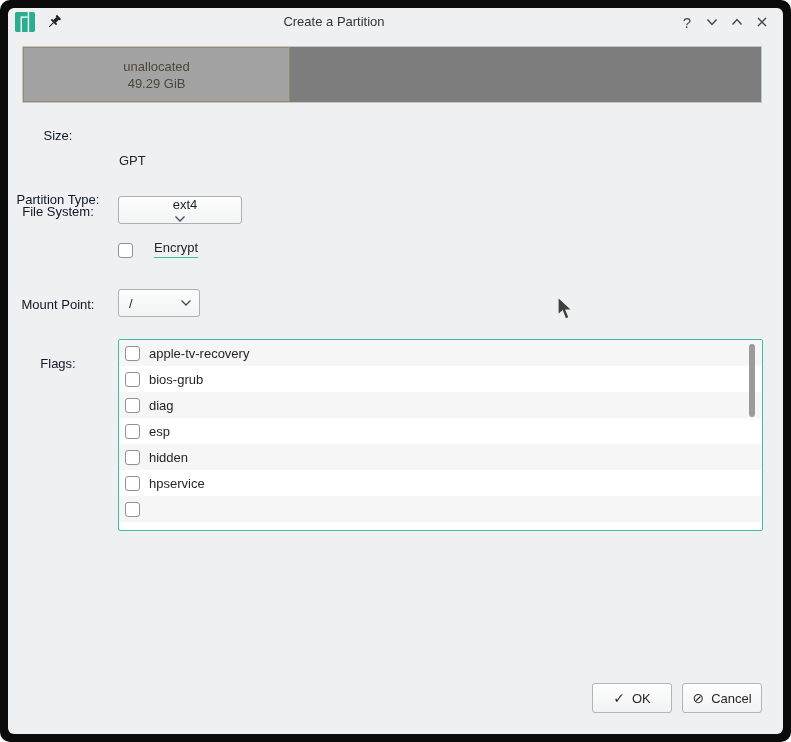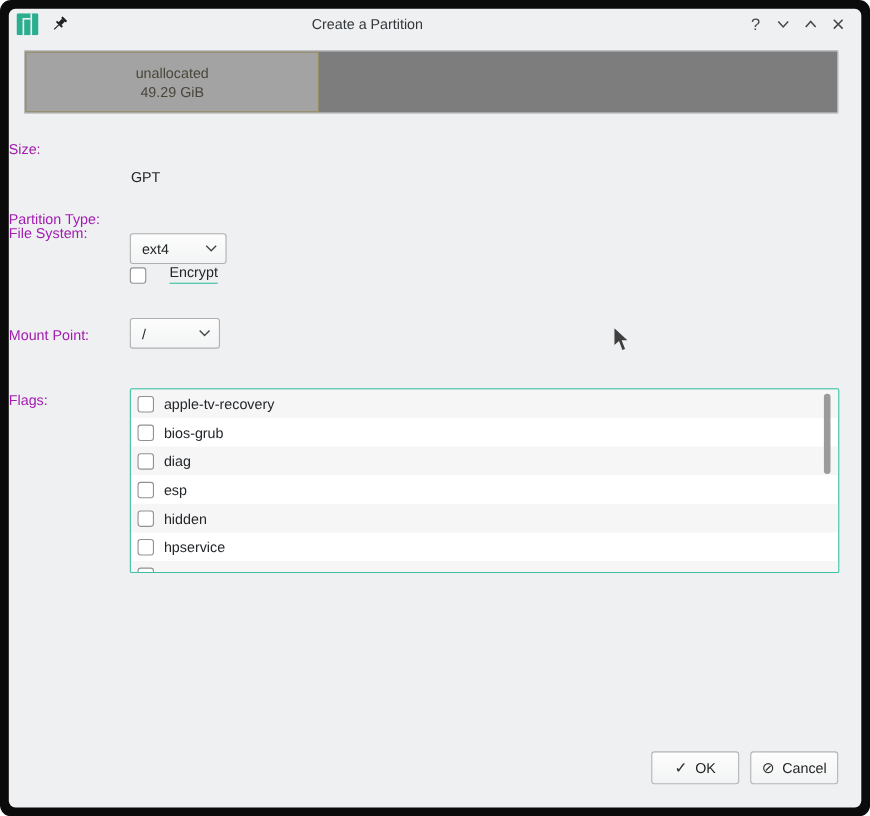--- a/index.html
+++ b/index.html
@@ -16,36 +16,36 @@
   .win-btn { width:16px; height:18px; display:flex; align-items:center; justify-content:center; color:#474747; cursor:default; }
   .win-btn svg { display:block; }
   .help-glyph { font-size:15px; color:#474747; }
 
   
   .pbar { position:absolute; left:14px; top:38px; width:740px; height:57px; border:1px solid #c2c4c6; display:flex; background:#7d7d7d; }
   .pseg { height:100%; display:flex; flex-direction:column; align-items:center; justify-content:center; line-height:17px; }
   .pseg.unalloc { border:1px solid #978d66; }
 
   
-  .flabel { position:absolute; left:0; width:100px; text-align:left; color:#a21caf; }
+  .flabel { position:absolute; left:0; width:100px; text-align:center; color:#0f172a; }
   .spinbox { position:absolute; left:110px; top:105px; width:131px; height:28px; background:#ffffff; border:1px solid #aeb1b3; border-radius:3px; display:flex; align-items:center; }
   .spinbox .val { padding-left:9px; flex:1; }
   .spin-arrows { width:26px; display:flex; flex-direction:column; align-items:center; justify-content:center; gap:3px; }
   .combo { position:absolute; background:linear-gradient(#fdfdfd,#f3f4f5); border:1px solid #aeb1b3; border-radius:3px; height:28px; display:flex; align-items:center; }
   .combo .val { padding-left:10px; flex:1; }
   .combo .arrow { width:26px; display:flex; justify-content:center; }
 
   .checkbox { width:15px; height:15px; background:#ffffff; border:1px solid #8f9294; border-radius:3px; }
   .checkbox.hl { border-color:#3cbfa2; }
 
   .encrypt-row { position:absolute; left:110px; top:232px; display:flex; align-items:flex-end; gap:21px; }
   .encrypt-label { border-bottom:1px solid #3cbfa2; padding-bottom:2px; }
 
   
-  .flags-list { position:absolute; left:110px; top:345px; width:645px; height:168px; background:#ffffff; border:1px solid #3cbfa2; border-radius:2px; overflow:hidden; }
+  .flags-list { position:absolute; left:110px; top:331px; width:645px; height:192px; background:#ffffff; border:1px solid #3cbfa2; border-radius:2px; overflow:hidden; }
   .flag-row { height:26px; display:flex; align-items:center; padding-left:6px; gap:9px; }
   .flag-row:nth-child(even) { background:#f6f6f7; }
   .scrollbar { position:absolute; right:7px; top:4px; width:6px; height:73px; background:#9b9b9b; border-radius:3px; }
 
   
   .btn { position:absolute; top:675px; width:80px; height:30px; background:linear-gradient(#fdfdfd,#f2f3f4); border:1px solid #b3b6b8; border-radius:3px; display:flex; align-items:center; justify-content:center; gap:7px; color:#232629; }
   .btn .glyph { font-size:14px; color:#2c2f33; }
 
   .cursor { position:absolute; left:549px; top:288px; width:18px; height:26px; }
 </style>
@@ -98,21 +98,21 @@
         </div>
         <div class="pseg" style="width: 63.8%; background: rgb(125, 125, 125); color: transparent;"></div>
       </div>
 
     <div class="flabel" style="top:120px;">Size:</div>
 
     <div class="flabel" style="top:145px;margin-top:39px;">Partition Type:</div>
     <div style="position:absolute; left:111px; top:145px;">GPT</div>
 
     <div class="flabel" style="top:196px;">File System:</div>
-    <div class="combo" style="left:110px; top:204px; width:88px;">
+    <div class="combo" style="left:110px; top:188px; width:124px;flex-direction:column;">
       <div class="val">ext4</div>
       <div class="arrow">
         <svg width="12" height="8" viewBox="0 0 12 8">
             <polyline points="1.5,1.5 6,6 10.5,1.5" fill="none" stroke="#43484d" stroke-width="1.3"></polyline>
           </svg>
       </div>
     </div>
 
     <div class="encrypt-row">
       <div class="checkbox"></div>

